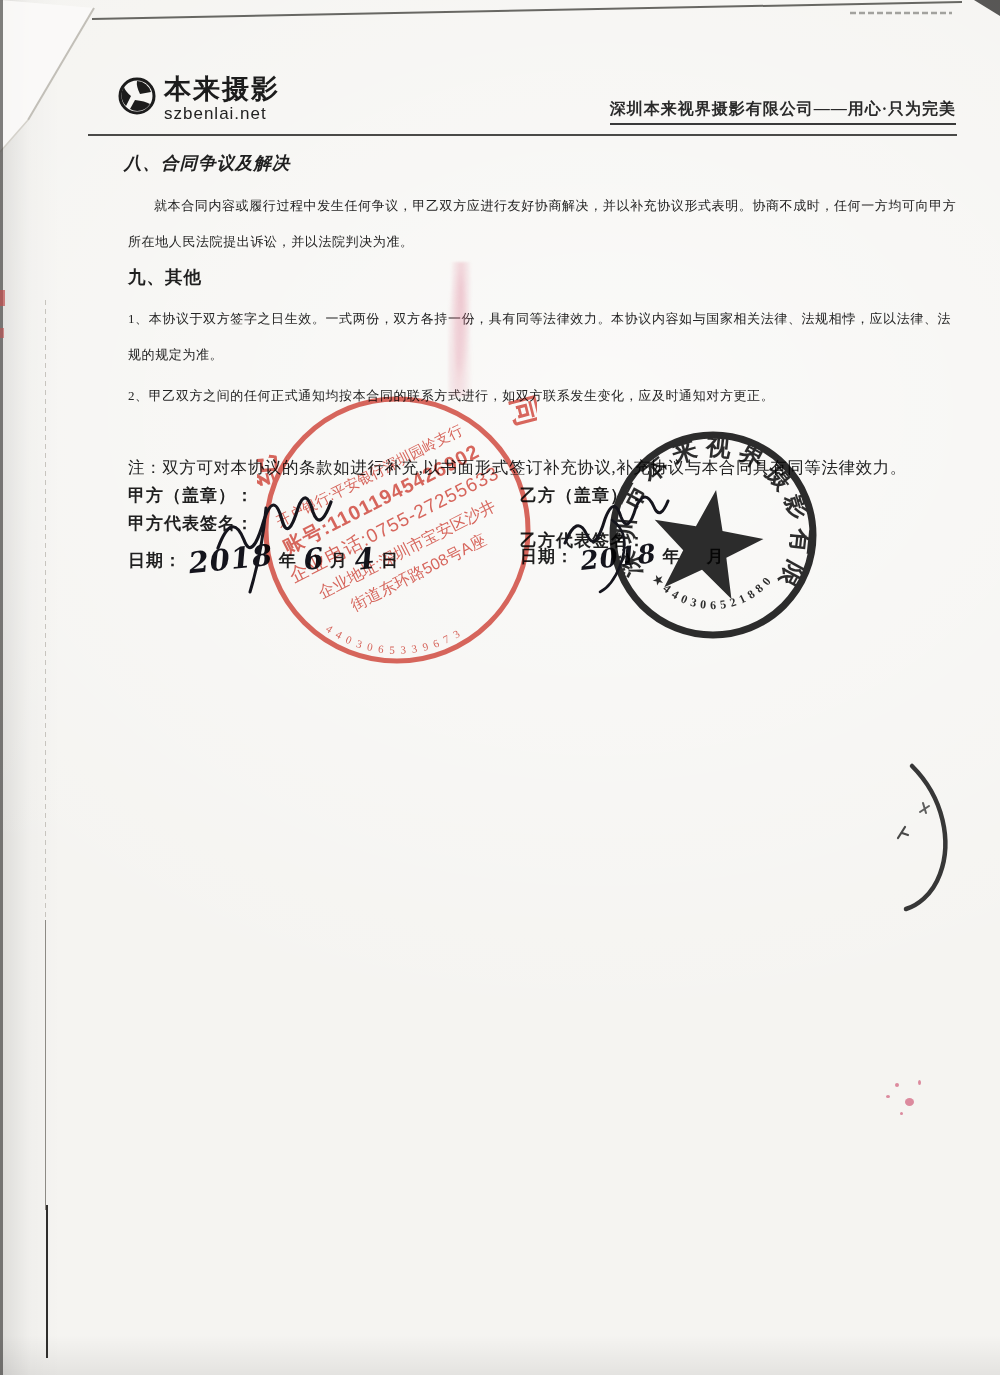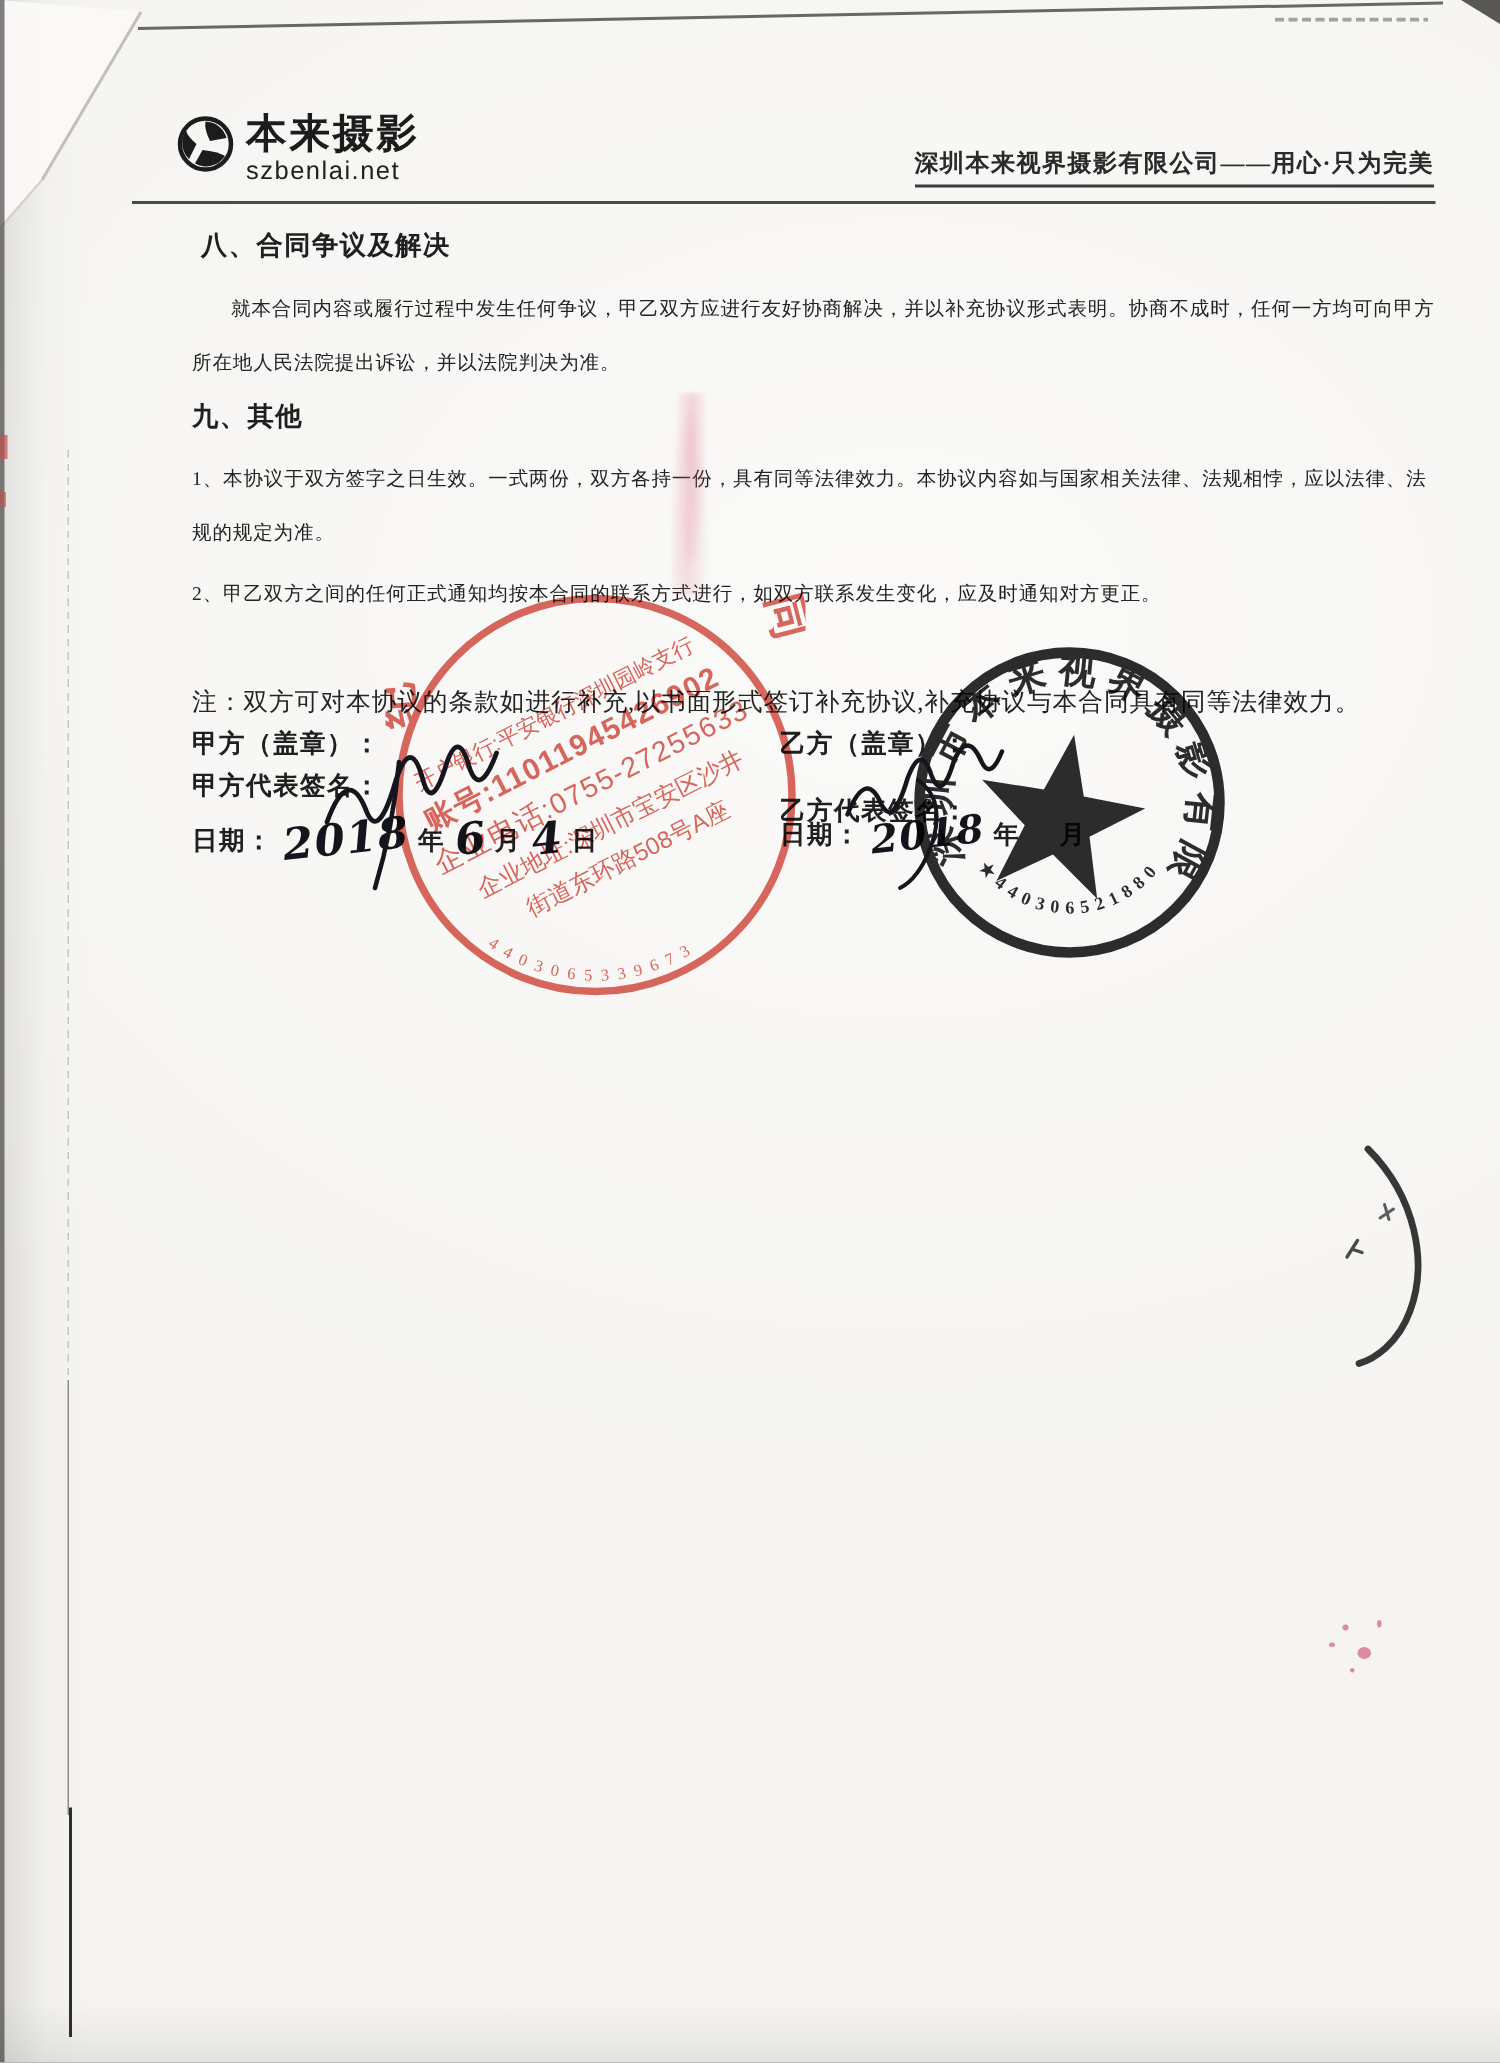--- a/index.html
+++ b/index.html
@@ -73,21 +73,21 @@
       <path d="M8 13 A15 15 0 0 0 10 32 L15 22 Q9 17 8 13 Z" fill="#1c1c1c"></path>
     </svg>
     <div>
       <div class="logo-text">本来摄影</div>
       <div class="logo-url">szbenlai.net</div>
     </div>
   </div>
   <div class="abs slogan">深圳本来视界摄影有限公司——用心·只为完美</div>
   <div class="abs header-rule"></div>
 
-  <div class="abs sec-head" style="left:134px;top:151px;">八、合同争议及解决</div>
+  <div class="abs sec-head" style="left:124px;top:151px;font-style:italic;">八、合同争议及解决</div>
   <div class="abs para indent" style="left:128px;top:188px;">就本合同内容或履行过程中发生任何争议，甲乙双方应进行友好协商解决，并以补充协议形式表明。协商不成时，任何一方均可向甲方所在地人民法院提出诉讼，并以法院判决为准。</div>
 
   <div class="abs sec-head" style="left:128px;top:265px;">九、其他</div>
   <div class="abs para" style="left:128px;top:301px;">1、本协议于双方签字之日生效。一式两份，双方各持一份，具有同等法律效力。本协议内容如与国家相关法律、法规相悖，应以法律、法规的规定为准。</div>
   <div class="abs para" style="left:128px;top:378px;">2、甲乙双方之间的任何正式通知均按本合同的联系方式进行，如双方联系发生变化，应及时通知对方更正。</div>
   <div class="abs para" style="left:128px;top:450px;font-size:16.5px;">注：双方可对本协议的条款如进行补充,以书面形式签订补充协议,补充协议与本合同具有同等法律效力。</div>
 
   <div class="abs sig-label" style="left:128px;top:484px;">甲方（盖章）：</div>
   <div class="abs sig-label" style="left:128px;top:512px;">甲方代表签名：</div>
   <div class="abs date-line" style="left:128px;top:538px;">

